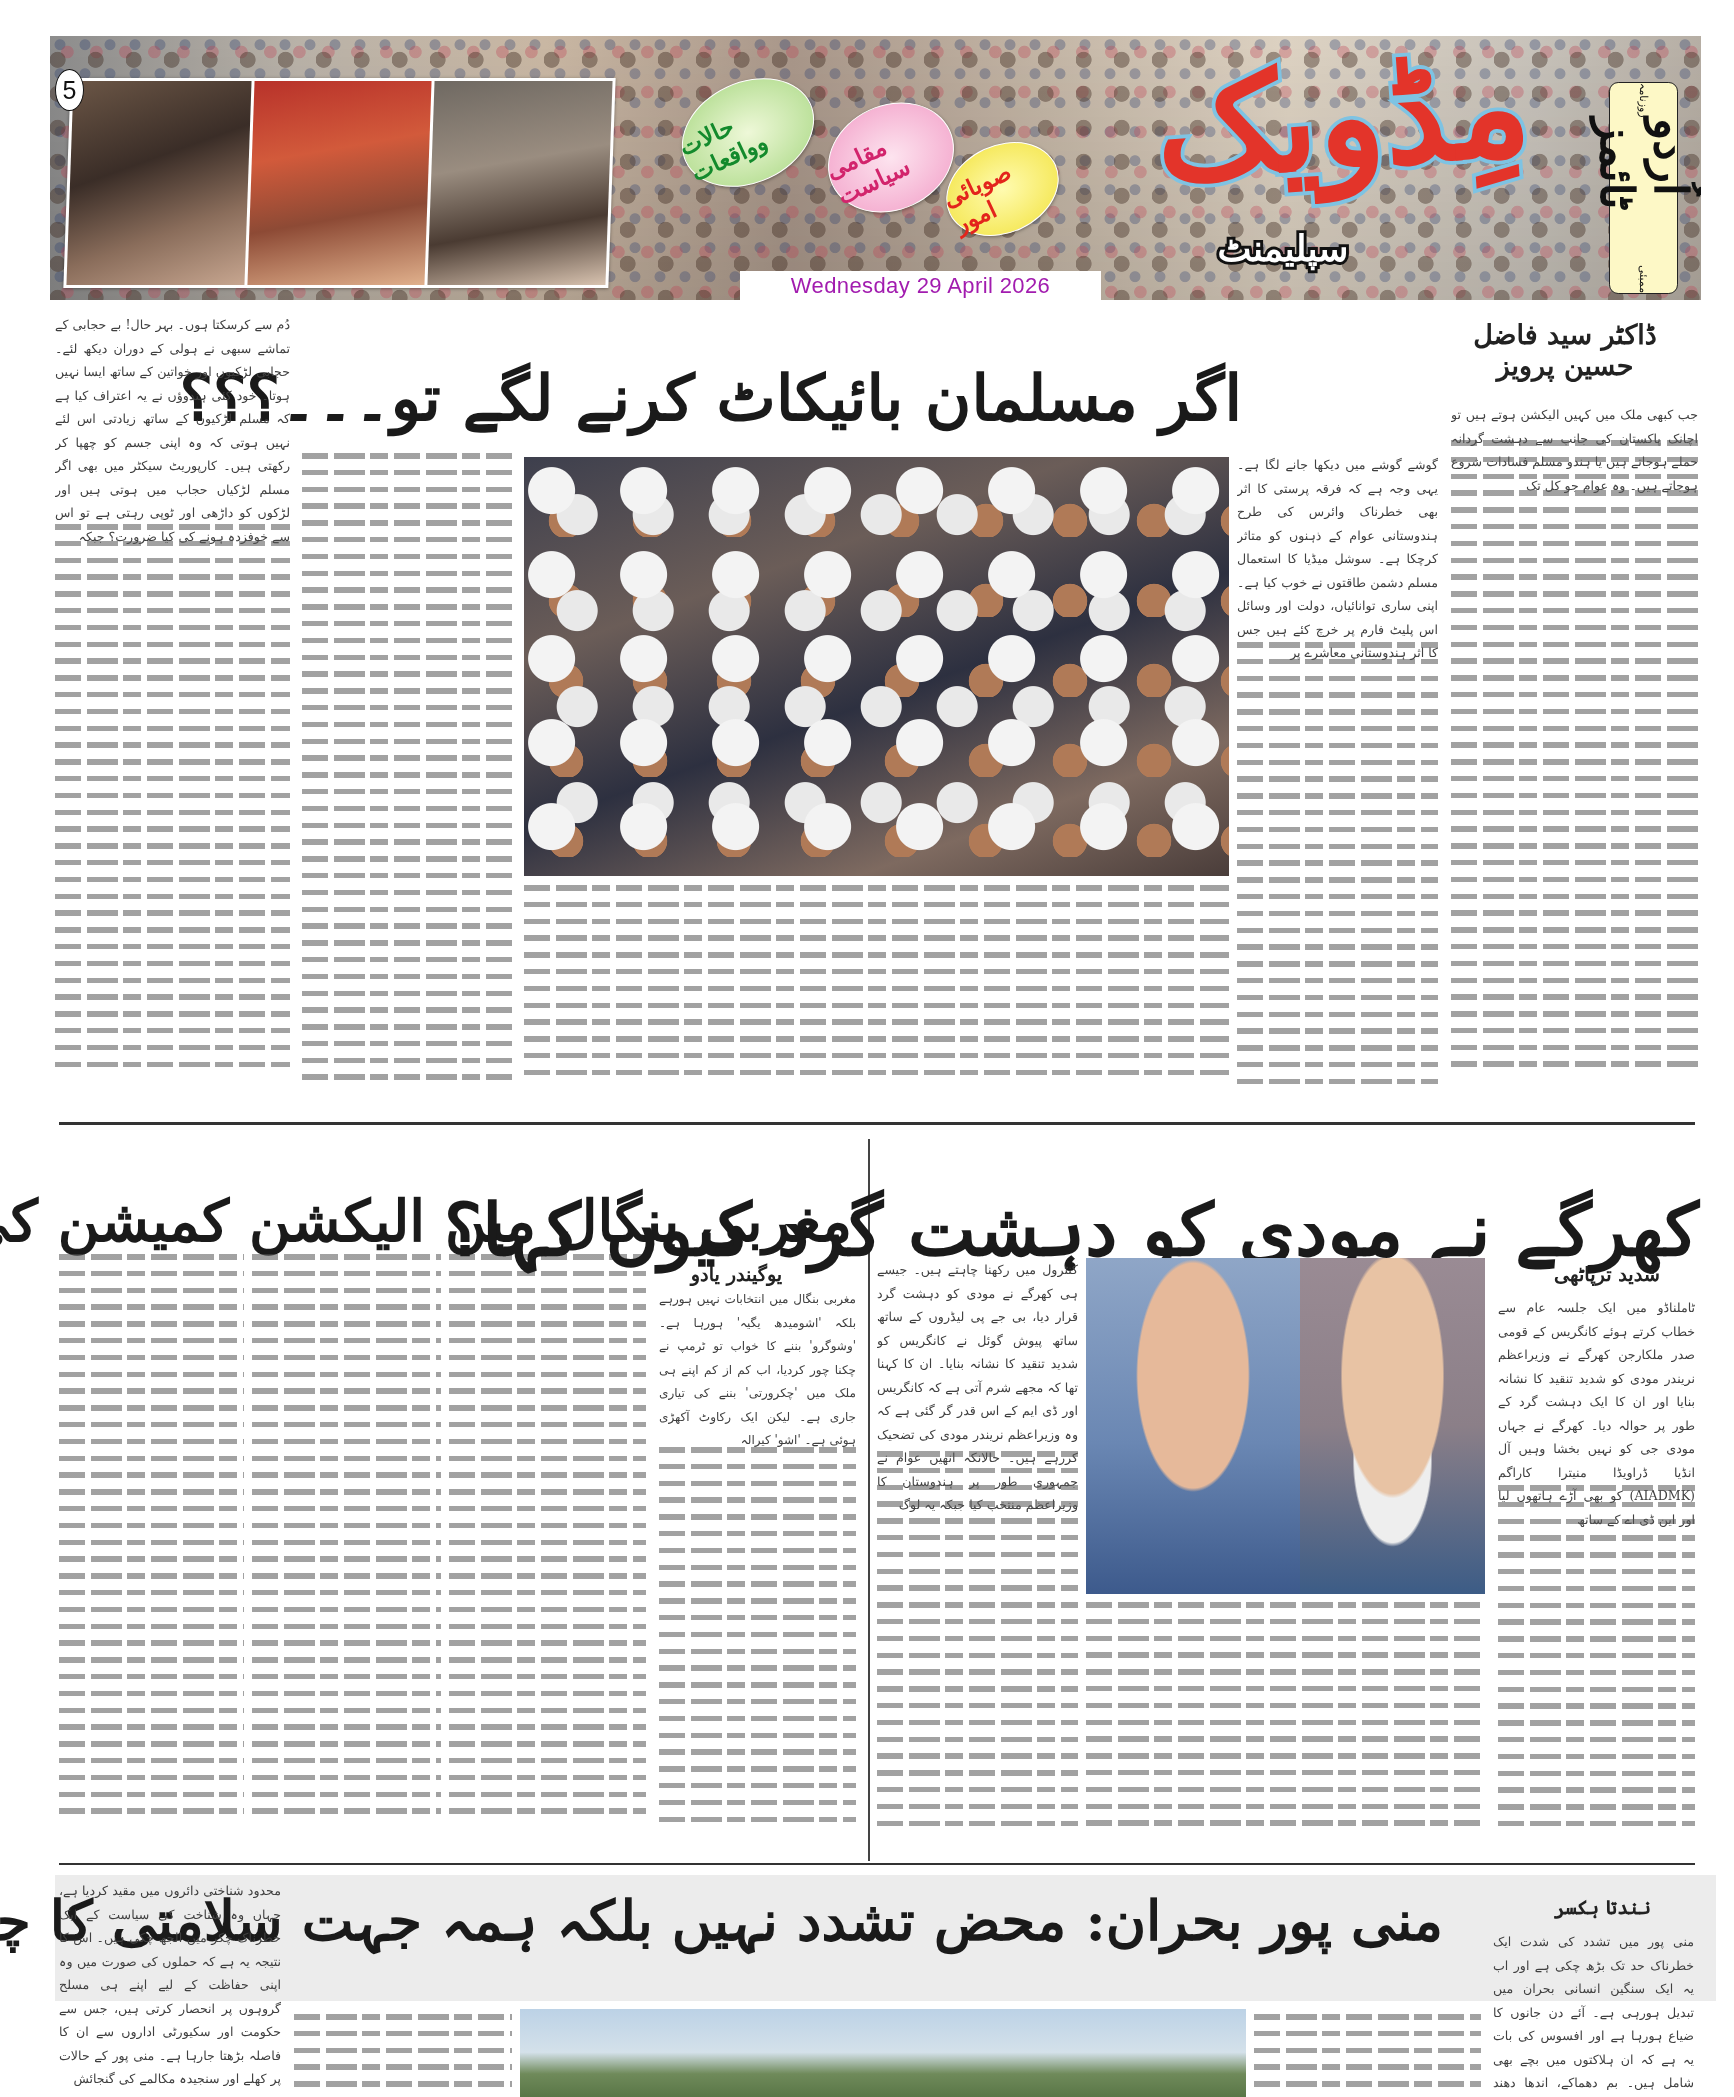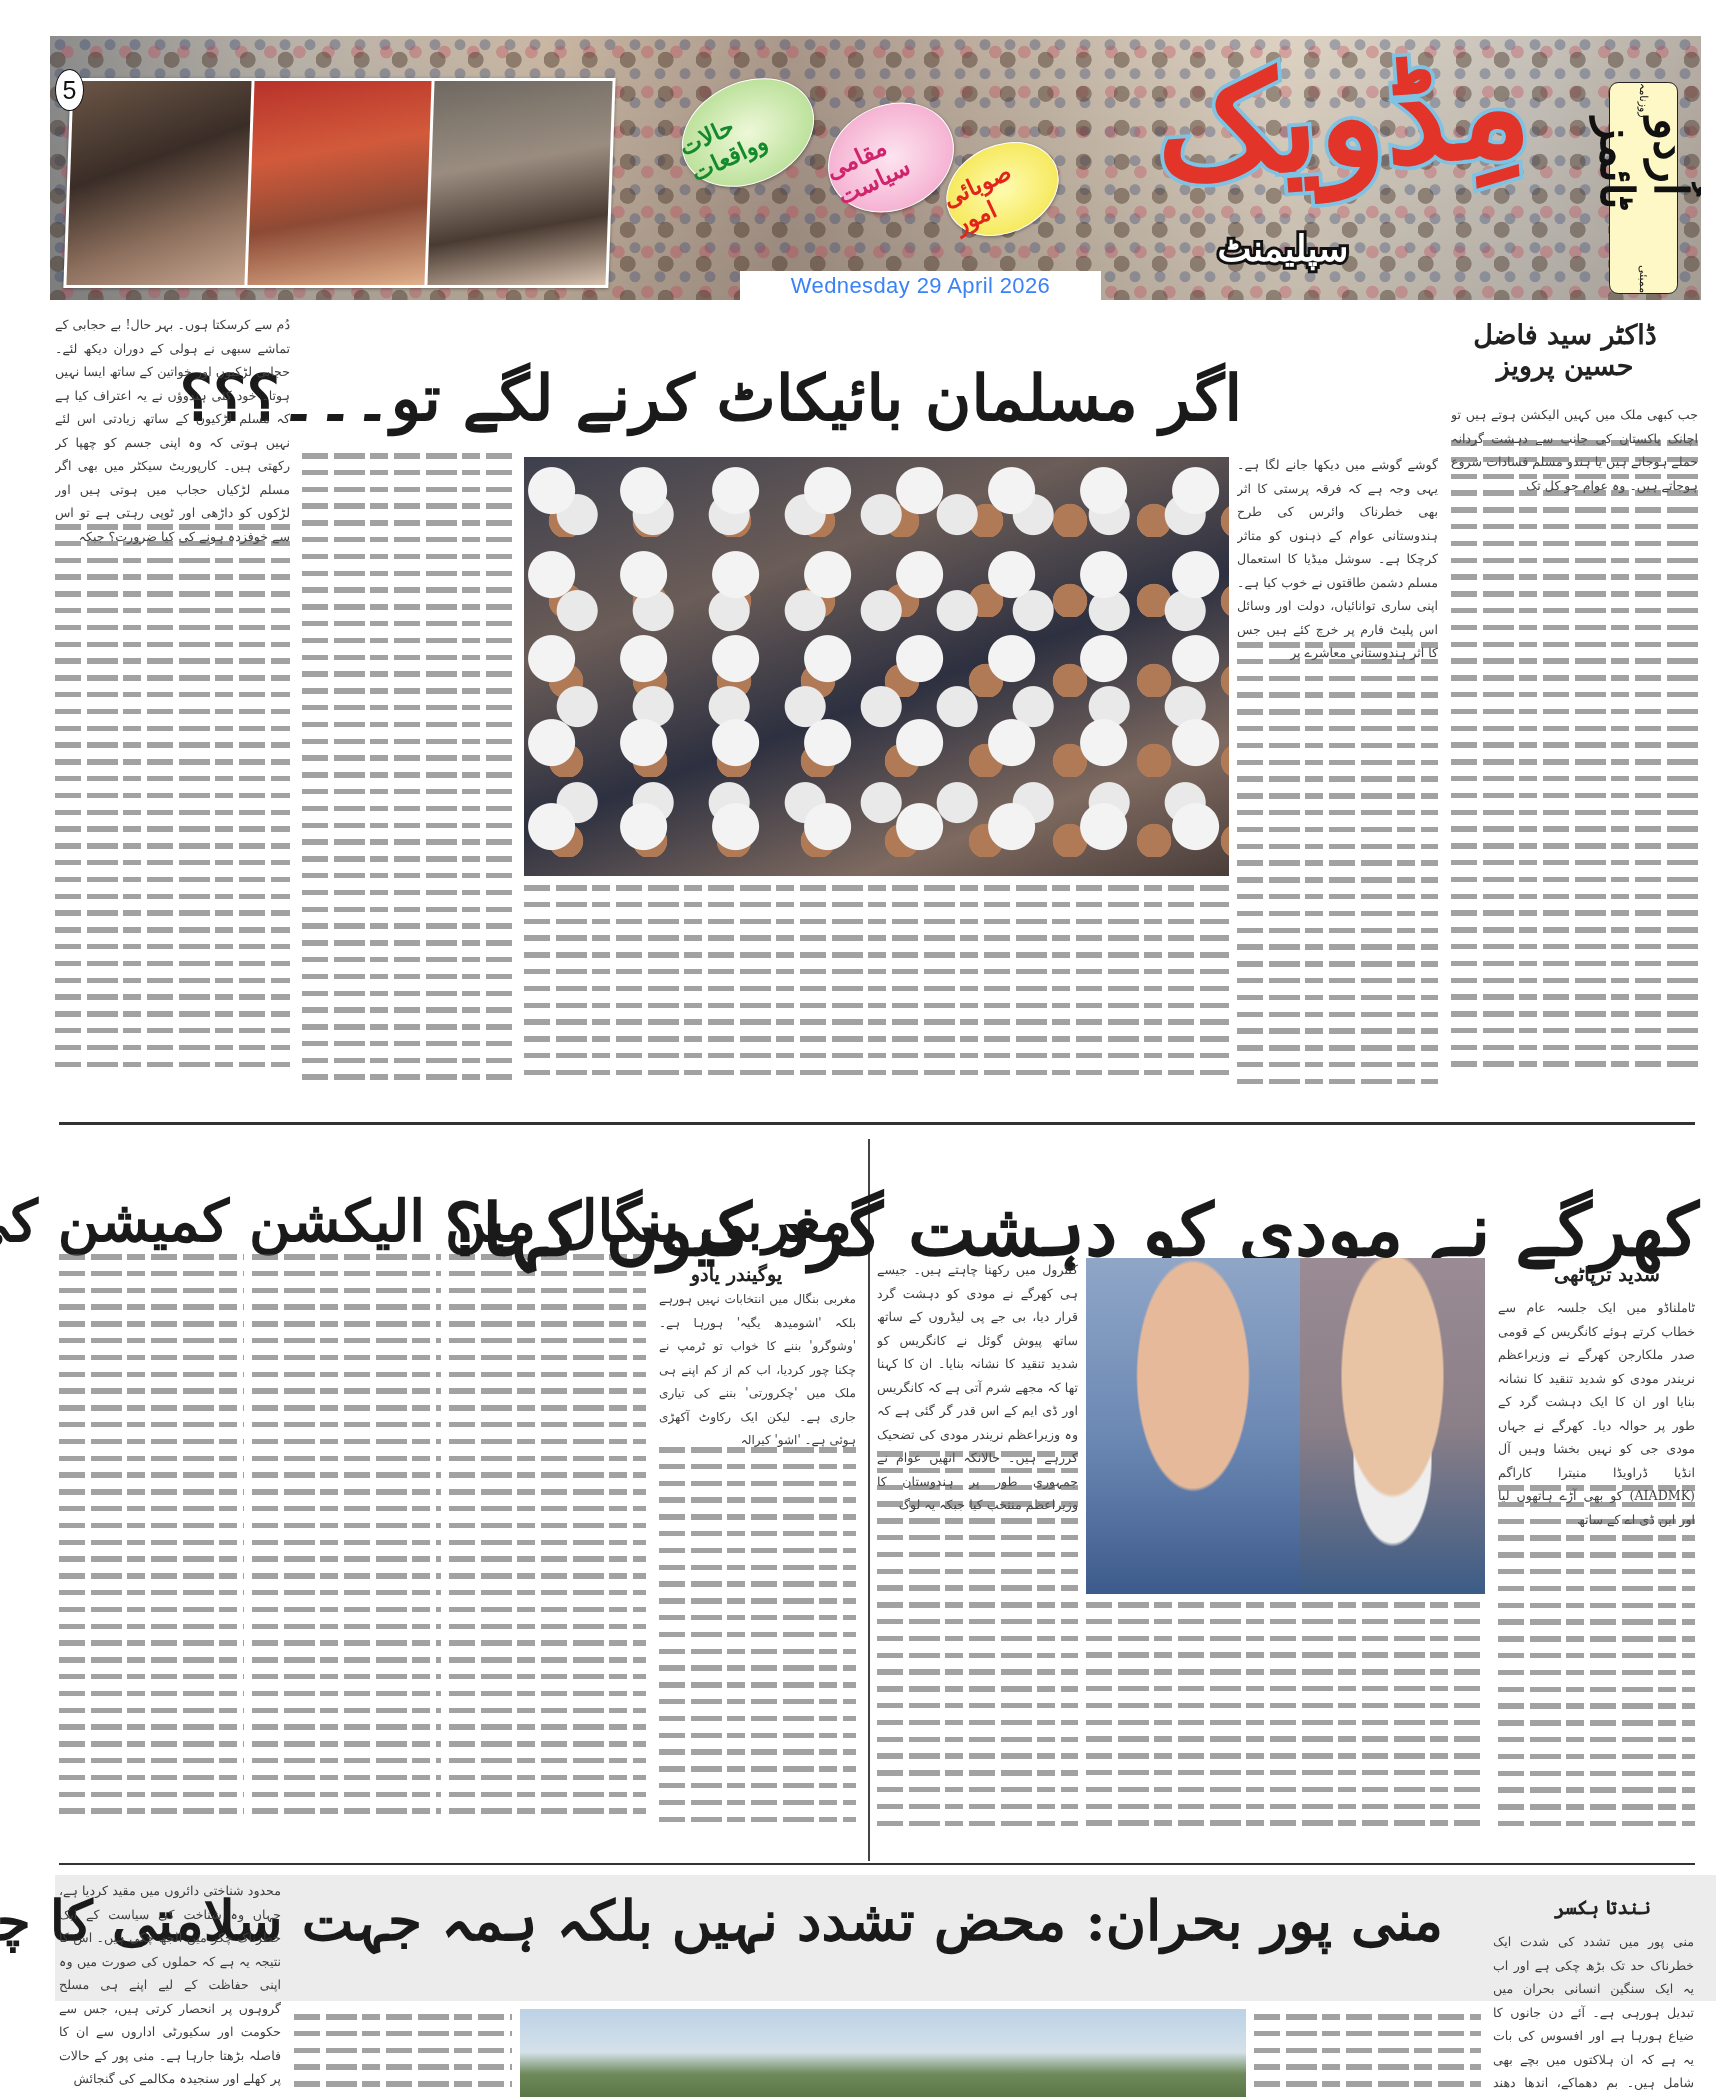--- a/index.html
+++ b/index.html
@@ -19,21 +19,21 @@
       opacity: .9; }
     .collage { position: absolute; left: 17px; top: 42px; width: 545px; height: 210px; background: #fff; transform: skewX(-2deg); padding: 3.4px; display: flex; gap: 3.4px; box-shadow: 0 0.8px 3.4px rgba(0,0,0,.4); }
     .collage div { flex: 1; background: linear-gradient(160deg,#6b5646 0%,#3a2d27 40%,#8a6d5b 70%,#c7a690 100%); }
     .collage div:nth-child(2) { background: linear-gradient(170deg,#b8322a 0%,#d25a3b 35%,#8d4a35 65%,#e0b08c 100%); }
     .collage div:nth-child(3) { background: linear-gradient(170deg,#6f6962 0%,#9a8d80 40%,#4a3b32 70%,#d8c3b0 100%); }
     .page-num { position: absolute; left: 5px; top: 33px; width: 29px; height: 42px; border-radius: 50%; background: #fff; border: 1.3px solid #111; display: flex; align-items: center; justify-content: center; font: 25px "Liberation Sans", sans-serif; color: #111; }
     .bubble { position: absolute; border-radius: 50%; display: flex; align-items: center; justify-content: center; font-weight: bold; font-size: 23.5px; border: 1.7px solid #fff; box-shadow: 0 1.3px 3.4px rgba(0,0,0,.35); transform: rotate(-25deg); }
     .b1 { left: 629px; top: 46px; width: 138px; height: 101px; background: radial-gradient(#eef8d8,#a9d884); color: #138a2c; }
     .b2 { left: 776px; top: 69px; width: 130px; height: 105px; background: radial-gradient(#fde4ef,#f29ec7); color: #d2246c; }
     .b3 { left: 894px; top: 109px; width: 117px; height: 88px; background: radial-gradient(#fffbb0,#f2e23e); color: #e3241c; }
-    .date-box { position: absolute; left: 690px; top: 235px; width: 361px; height: 29px; background: #fff; display: flex; align-items: center; justify-content: center; font: 22px "Liberation Sans", sans-serif; color: #3b82f6; letter-spacing: 0.4px; }
+    .date-box { position: absolute; left: 690px; top: 235px; width: 361px; height: 29px; background: #fff; display: flex; align-items: center; justify-content: center; font: 22px "Liberation Sans", sans-serif; color: #a21caf; letter-spacing: 0.4px; }
     .logo { position: absolute; left: 1107px; top: 12.6px; width: 378px; height: 235px; font-size: 138px; font-weight: bold; color: #e3342a; text-align: center; line-height: 1; -webkit-text-stroke: 7.6px #7ec3e3; paint-order: stroke fill; transform: rotate(-4deg); }
     .supplement { position: absolute; left: 1107px; top: 191px; width: 252px; font-size: 36px; font-weight: bold; color: #fff; -webkit-text-stroke: 5.9px #111; paint-order: stroke fill; text-align: center; }
     .paper-name { position: absolute; right: 23px; top: 46px; width: 69px; height: 212px; background: #fdf8c6; border: 1.3px solid #222; border-radius: 9.2px; display: flex; flex-direction: column; align-items: center; justify-content: center; }
     .paper-name .big { writing-mode: vertical-rl; font-size: 46px; font-weight: bold; color: #111; }
     .paper-name .small { writing-mode: vertical-rl; font-size: 11px; color: #111; }
 
     
     .photo { position: absolute; overflow: hidden; }
     .rule-h { position: absolute; background: #333; }
     .rule-v { position: absolute; background: #444; width: 1.7px; }

